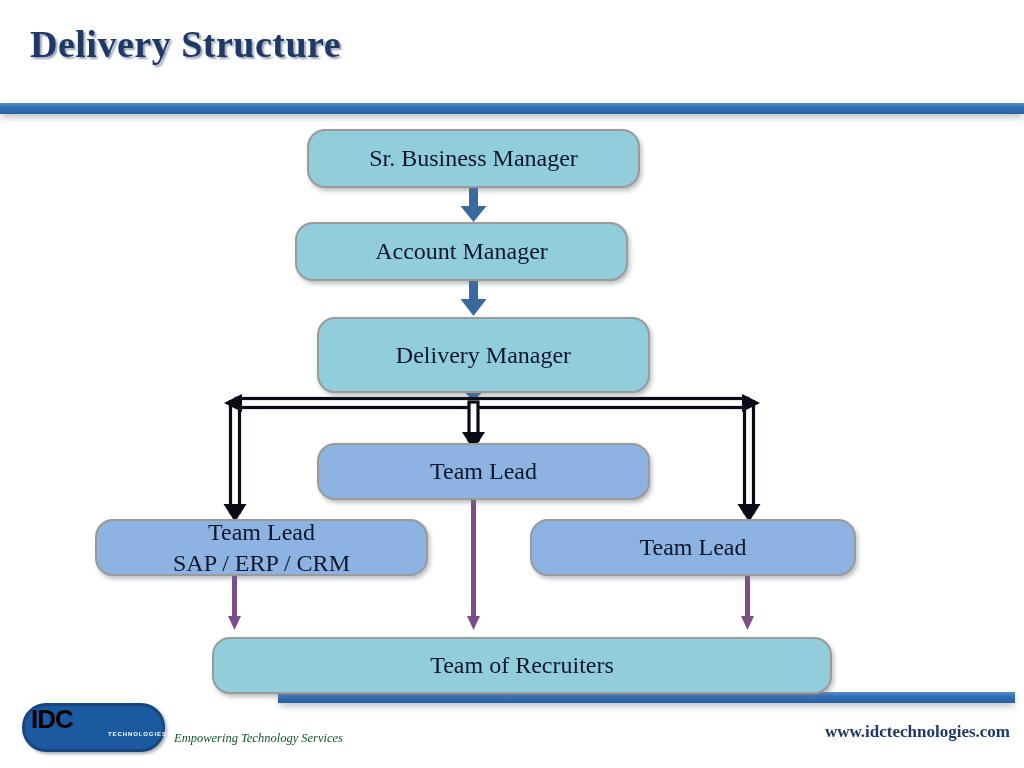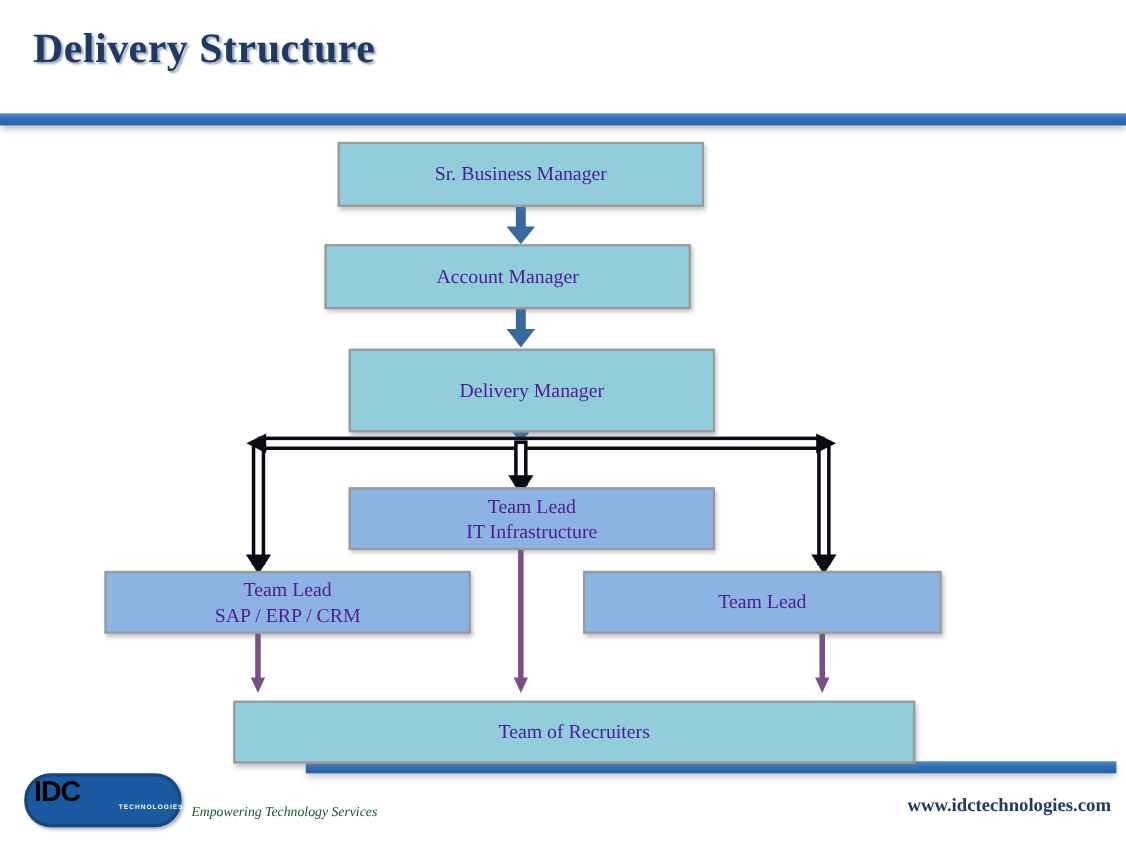--- a/index.html
+++ b/index.html
@@ -26,27 +26,27 @@
     position:absolute;left:0px;top:103px;width:1024px;height:11px;
     background:linear-gradient(to bottom,#5B8FC9 0%,#2E6FB5 42%,#2A62A4 100%);
     box-shadow:0 4px 7px -1px rgba(120,130,145,0.55);
   }
 
   
   .node{
     position:absolute;
     box-sizing:border-box;
     border:2px solid #9A9A9A;
-    border-radius:0;
+    border-radius:18px;
     display:flex;
     align-items:center;
     justify-content:center;
     text-align:center;
-    color:#4c1d95;
-    font-size:18px;
+    color:#0f172a;
+    font-size:24px;
     line-height:1.26;
     box-shadow:2px 3px 4px rgba(110,115,125,0.45);
     z-index:6;
   }
   .node.cyan{background:#92CDDC;}
   .node.blue{background:#8DB3E2;}
   .node span{display:block;}
 
   
   #wires{position:absolute;left:0;top:0;width:1024px;height:768px;z-index:3;}
@@ -163,21 +163,20 @@
     <span>Account Manager</span>
   </div>
 
   <div class="node cyan" style="left:317px;top:317px;width:333px;height:76px;">
     <span>Delivery Manager</span>
   </div>
 
   <div class="node blue" style="left:317px;top:443px;width:333px;height:57px;">
     <div>
       <span>Team Lead</span>
-      <span>IT Infrastructure</span>
     </div>
   </div>
 
   <div class="node blue" style="left:95px;top:519px;width:333px;height:57px;">
     <div>
       <span>Team Lead</span>
       <span>SAP / ERP / CRM</span>
     </div>
   </div>
 

